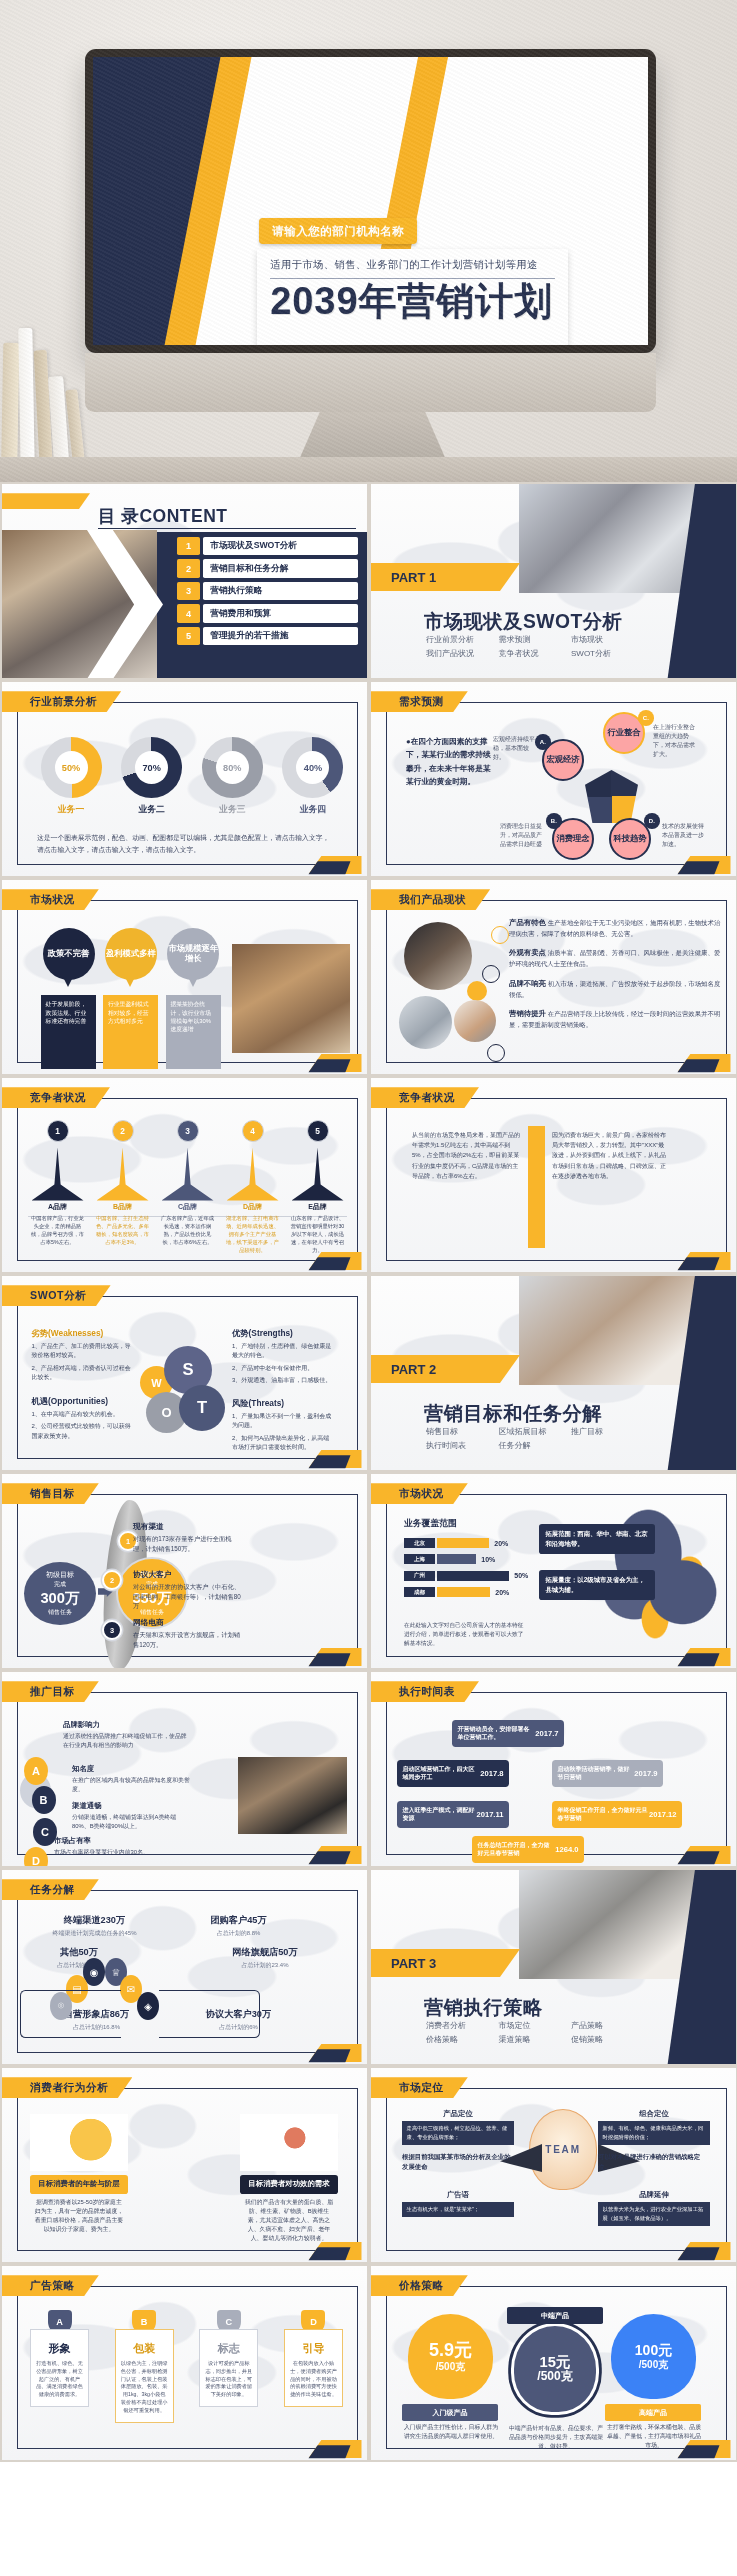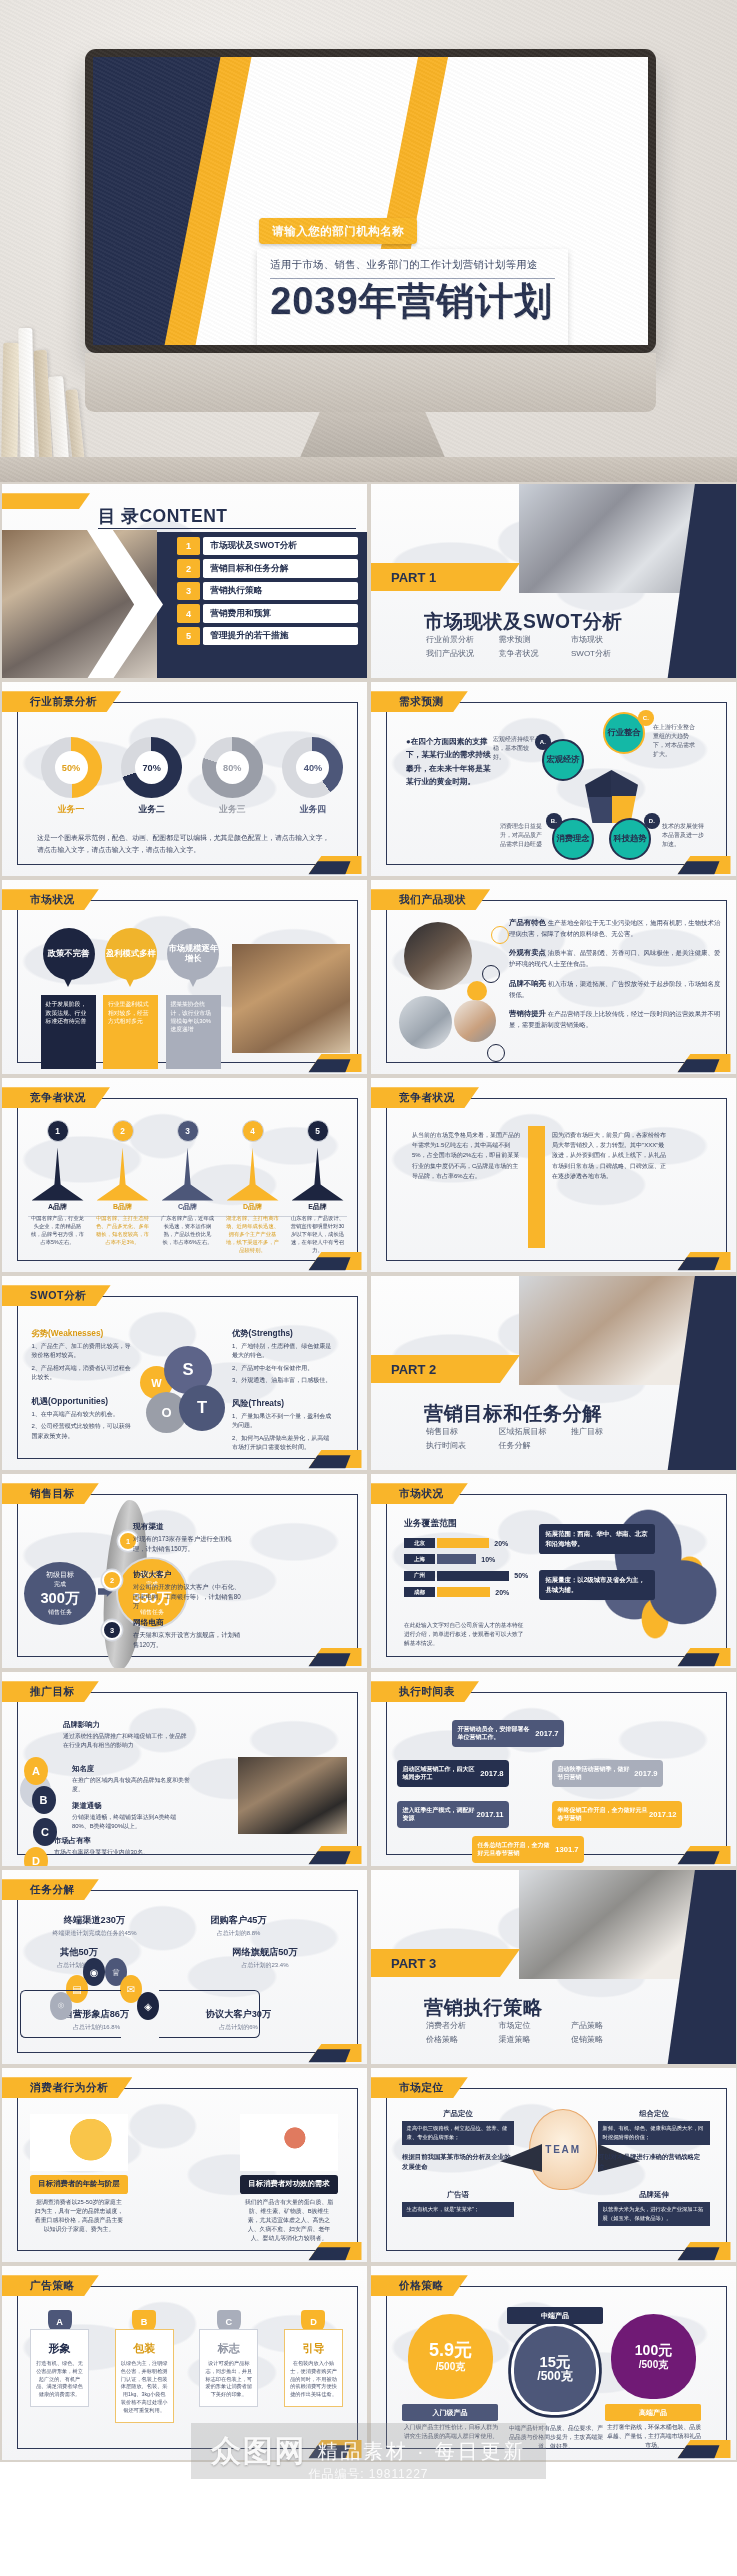--- a/index.html
+++ b/index.html
@@ -217,21 +217,21 @@
   }
 
   
   .bullet-txt{
     position:absolute; left:35px; top:53px; width:85px; font-size:7.7px;
     font-weight:bold; line-height:1.75; color:#2b3553;
   }
   .bullet-txt::before{ content:"●"; color:#3b4straight; }
   .circ{
     position:absolute; width:42px; height:42px; border-radius:50%;
-    background:#14b8a6; display:flex; align-items:center; justify-content:center;
+    background:#fca5a5; display:flex; align-items:center; justify-content:center;
     font-size:8.3px; font-weight:bold; text-align:center; line-height:1.15;
   }
   .circ.navy{ border:2.8px solid #26304f; color:#26304f; }
   .circ.yellow{ border:2.8px solid #f9b52a; color:#26304f; }
   .badge-dot{
     position:absolute; width:15.7px; height:15.7px; border-radius:50%;
     background:#26304f; color:#fff; font-size:6px; font-weight:bold;
     display:flex; align-items:center; justify-content:center;
   }
   .badge-dot.y{ background:#f9b52a; }
@@ -899,21 +899,21 @@
     <div class="tl-box" style="left:26px; top:129px; width:112px; background:#4d5779;">
       <span style="flex:1">进入旺季生产模式，调配好资源</span>
       <span class="yr">2017.11</span>
     </div>
     <div class="tl-box" style="left:181px; top:129px; width:130px; background:#f9b52a;">
       <span style="flex:1">年终促销工作开启，全力做好元旦春节营销</span>
       <span class="yr">2017.12</span>
     </div>
     <div class="tl-box" style="left:101px; top:164px; width:112px; background:#f9b52a;">
       <span style="flex:1">任务总结工作开启，全力做好元旦春节营销</span>
-      <span class="yr">1301.7</span>
+      <span class="yr">1264.0</span>
     </div>
     <div class="corner"></div>
   </div>
 
   <div class="slide">
     <div class="bg-map"></div>
     <div class="frame"></div>
     <div class="tag navytext">任务分解</div>
 
     <div class="tb-item" style="left:37px; top:44px; width:111px;">
@@ -1064,32 +1064,28 @@
     <div class="pr-tag" style="left:31px; top:138px; width:96px; background:#4d5779;">入门级产品</div>
     <div class="pr-d" style="left:31px; top:157px;">入门级产品主打性价比，目标人群为讲究生活品质的高端人群日常使用。</div>
 
     <div class="pr-shield" style="left:140px; top:57px; width:88px; height:92px; background:#4d5779; border:3.7px solid #fff; box-shadow:0 0 0 2.8px #26304f;">
       <div style="font-size:14.7px">15元</div>
       <div style="font-size:12px">/500克</div>
     </div>
     <div class="pr-tag" style="left:136px; top:41px; width:96px; background:#26304f;">中端产品</div>
     <div class="pr-d" style="left:136px; top:158px;">中端产品针对有品质、品位要求、产品品质与价格同步提升，主攻高端渠道、做好导。</div>
 
-    <div class="pr-shield" style="left:240px; top:48px; background:#701a75;">
+    <div class="pr-shield" style="left:240px; top:48px; background:#3b82f6;">
       <div style="font-size:14px">100元</div>
       <div style="font-size:10px">/500克</div>
     </div>
     <div class="pr-tag" style="left:234px; top:138px; width:96px; background:#f9b52a;">高端产品</div>
     <div class="pr-d" style="left:234px; top:157px;">主打奢华路线，环保木桶包装、品质卓越、产量低，主打高端市场和礼品市场。</div>
 
     <div class="corner"></div>
   </div>
 
 </div>
 
 <div class="watermark">
-  <div class="wm-inner">
-    <span class="wm-logo">众图网</span>
-    <span class="wm-txt">精品素材 · 每日更新</span>
-  </div>
   <div class="wm-id">作品编号: 19811227</div>
 </div>
 
 
 </body></html>

